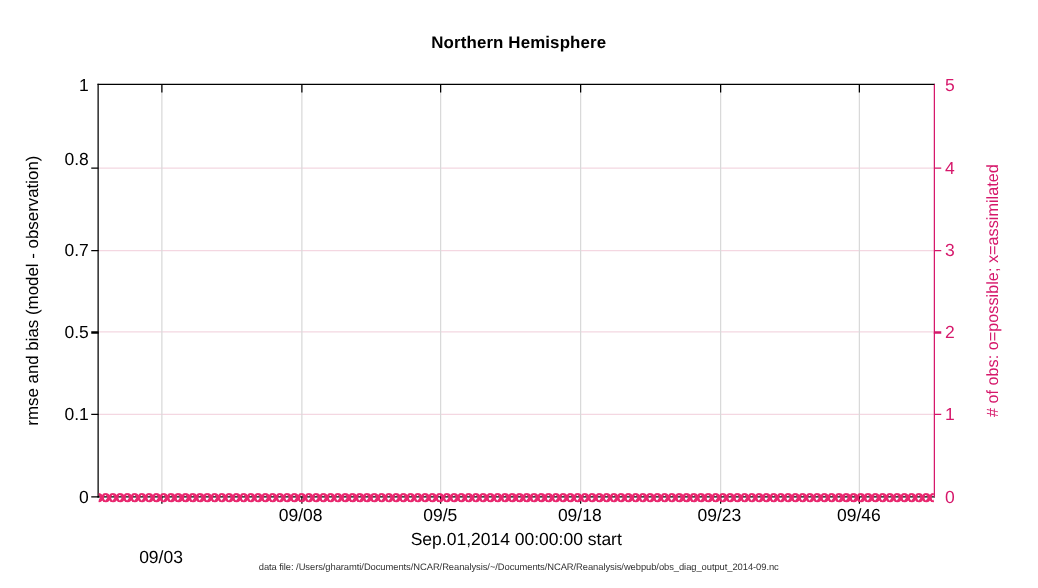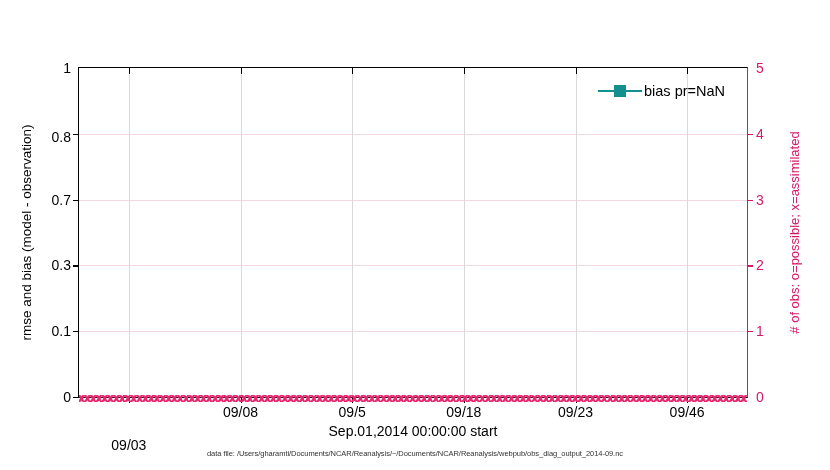--- a/index.html
+++ b/index.html
@@ -251,20 +251,21 @@
     color: #e8286f;
     transform: translateX(-50%);
     font-family: "Liberation Sans", sans-serif;
     font-weight: bold;
   }
 </style>
 </head>
 <body>
 
 <div id="figure-title">
+  <span>Northern Hemisphere</span>
 </div>
 
 <div id="y-axis-title-left">
   <span>rmse and bias (model - observation)</span>
 </div>
 
 <div id="y-axis-title-right">
   <span># of obs: o=possible; x=assimilated</span>
 </div>
 
@@ -282,25 +283,25 @@
       <div class="gridline-v" style="left: 384.835px;"></div>
       <div class="gridline-v" style="left: 496.524px;"></div>
       <div class="gridline-v" style="left: 608.147px;"></div>
     </div>
   <div id="axis-ticks-left">
       <div class="tick-left" style="top: 329px;"></div>
       <div class="ylabel-left" style="top: 329px;">0</div>
       <div class="tick-left" style="top: 263.2px;"></div>
       <div class="ylabel-left" style="top: 263.2px;">0.1</div>
       <div class="tick-left" style="top: 197.4px;"></div>
-      <div class="ylabel-left" style="top: 197.4px;">0.3</div>
+      <div class="ylabel-left" style="top: 197.4px;">0.5</div>
       <div class="tick-left" style="top: 131.6px;"></div>
       <div class="ylabel-left" style="top: 131.6px;">0.7</div>
       <div class="tick-left" style="top: 65.8px;"></div>
-      <div class="ylabel-left" style="top: 69px;">0.8</div>
+      <div class="ylabel-left" style="top: 59px;">0.8</div>
       <div class="ylabel-left" style="top: 0px;">1</div>
     </div>
   <div id="axis-ticks-right">
       <div class="ylabel-right" style="top: 329px;">0</div>
       <div class="tick-right" style="top: 263.2px;"></div>
       <div class="ylabel-right" style="top: 263.2px;">1</div>
       <div class="tick-right" style="top: 197.4px;"></div>
       <div class="ylabel-right" style="top: 197.4px;">2</div>
       <div class="tick-right" style="top: 131.6px;"></div>
       <div class="ylabel-right" style="top: 131.6px;">3</div>
@@ -562,22 +563,15 @@
         <span class="obs-marker" style="left: 664.391px; color: rgb(232, 40, 111);">x</span>
         <span class="obs-marker" style="left: 668px; color: rgb(232, 40, 111);">o</span>
         <span class="obs-marker" style="left: 670.2px; color: rgb(232, 40, 111);">x</span>
       </div>
     </div>
 </div>
 
 <div id="x-axis-title">Sep.01,2014 00:00:00 start</div>
 
 <div id="legend">
-  <div class="legend-entry">
-    <span class="legend-sample">
-      <span class="legend-line" style="background:#148f8f;"></span>
-      <span class="legend-marker marker-square" style="background:#148f8f;"></span>
-    </span>
-    <span class="legend-text">bias pr=NaN</span>
-  </div>
 </div>
 
 <div id="data-file-note">data file: /Users/gharamti/Documents/NCAR/Reanalysis/~/Documents/NCAR/Reanalysis/webpub/obs_diag_output_2014-09.nc</div>
 
 </body></html>

